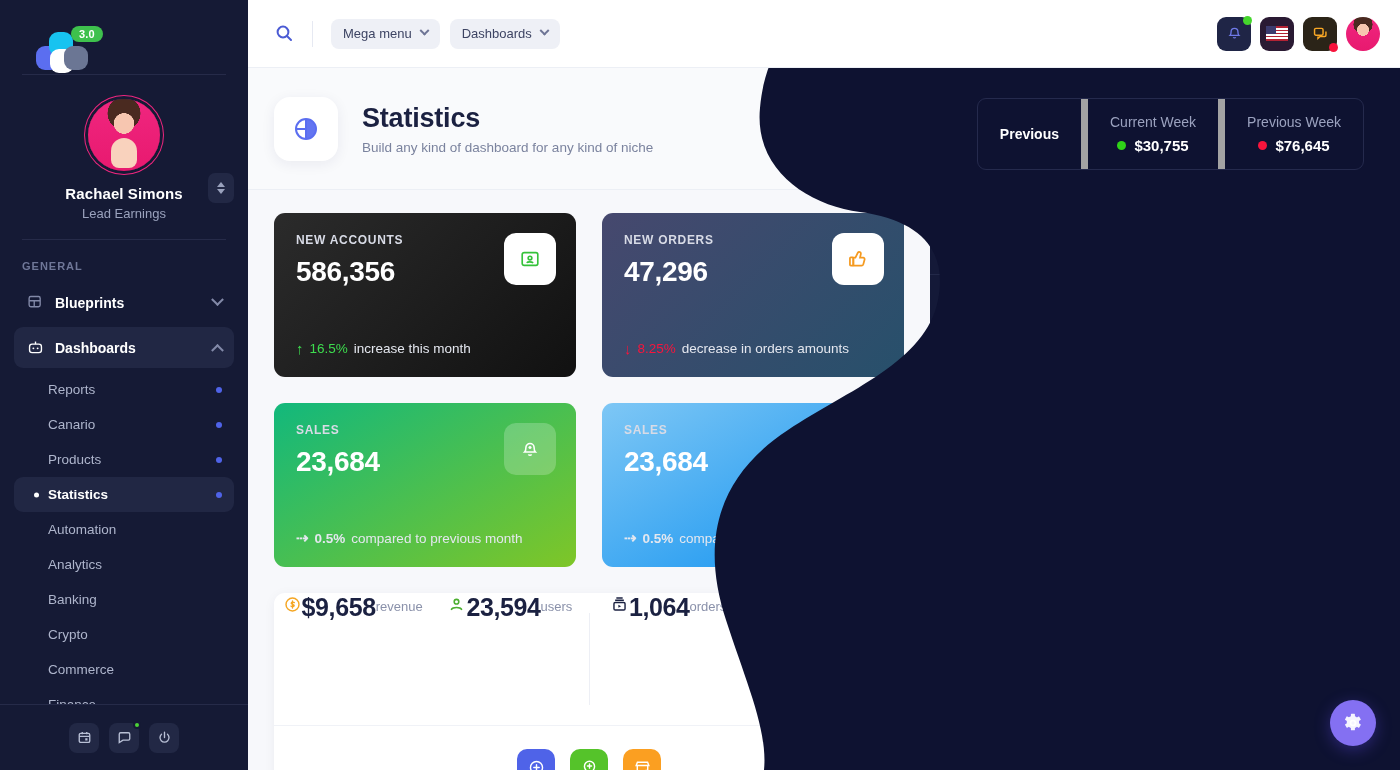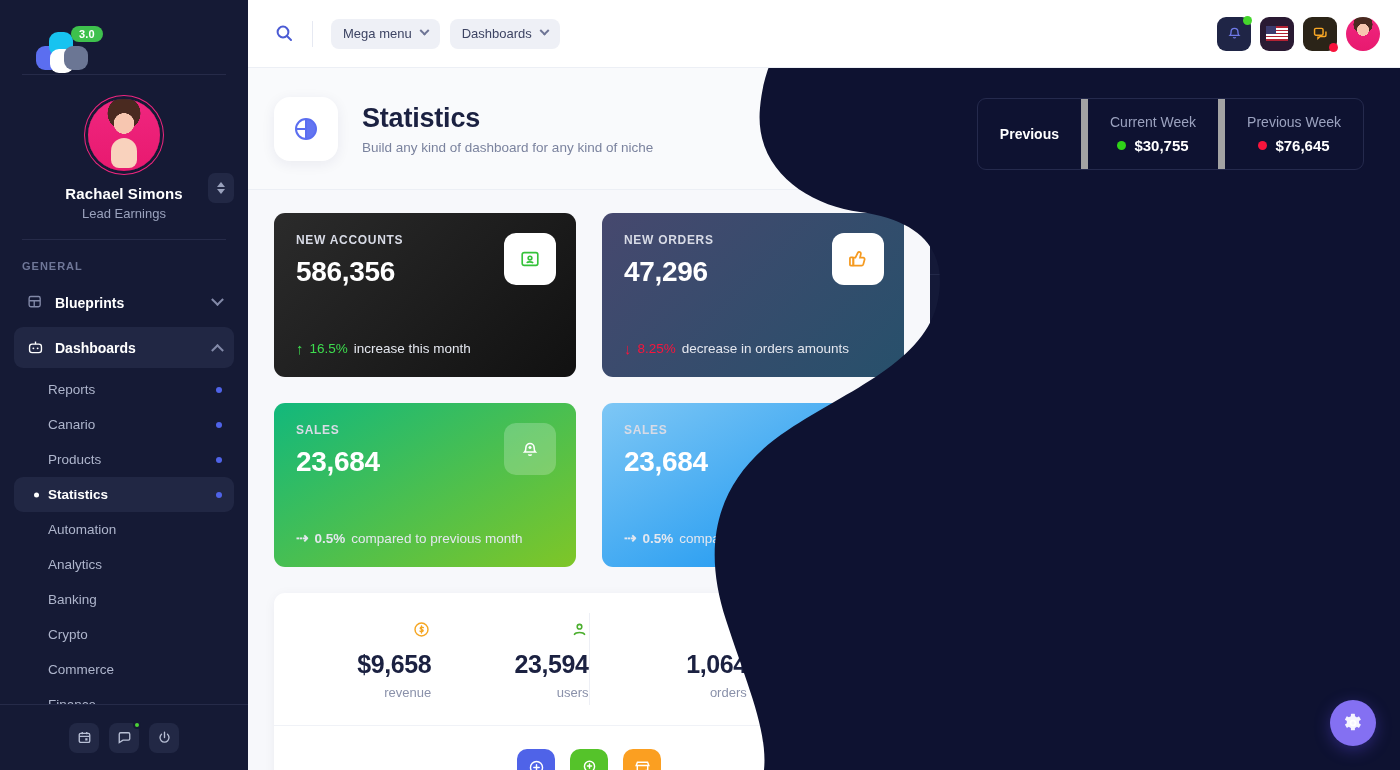--- a/index.html
+++ b/index.html
@@ -197,21 +197,21 @@
     position:absolute; right:20px; top:20px; width:52px;height:52px;
     background:#fff; border-radius:12px; display:flex;align-items:center;justify-content:center;
   }
   .sc-ico.ghost { background:rgba(255,255,255,.22); }
 
   .metrics-card {
     margin-top:26px; background:#fff; border-radius:11px;
     box-shadow:0 2px 12px rgba(25,35,80,.05); height:216px; display:flex; flex-direction:column;
   }
   .metrics-row { flex:1; display:flex; }
-  .metric { flex:1; display:flex; flex-direction:column; align-items:flex-end; justify-content:center; }
+  .metric { flex:1; display:flex; flex-direction:row; align-items:flex-start; justify-content:center; }
   .metric .mi { height:22px; margin-bottom:10px; display:flex; align-items:center; }
   .metric .mv { font-size:25px; font-weight:700; color:#1b2141; letter-spacing:-.4px;}
   .metric .ml { font-size:13px; color:#8a91aa; margin-top:6px;}
   .mdiv { width:1px; background:#edeff5; margin:20px 0;}
   .metrics-foot { height:84px; border-top:1px solid #f0f2f7; display:flex; align-items:center;
                   justify-content:center; gap:15px; }
   .abtn { width:38px;height:38px;border-radius:10px; display:flex;align-items:center;justify-content:center;
           cursor:pointer;}
   .abtn svg{ width:19px;height:19px; fill:none; stroke:#fff; stroke-width:1.8;}
   .ab-blue{background:#4f63e8;} .ab-green{background:#55c32a;} .ab-orange{background:#fb9f21;}

